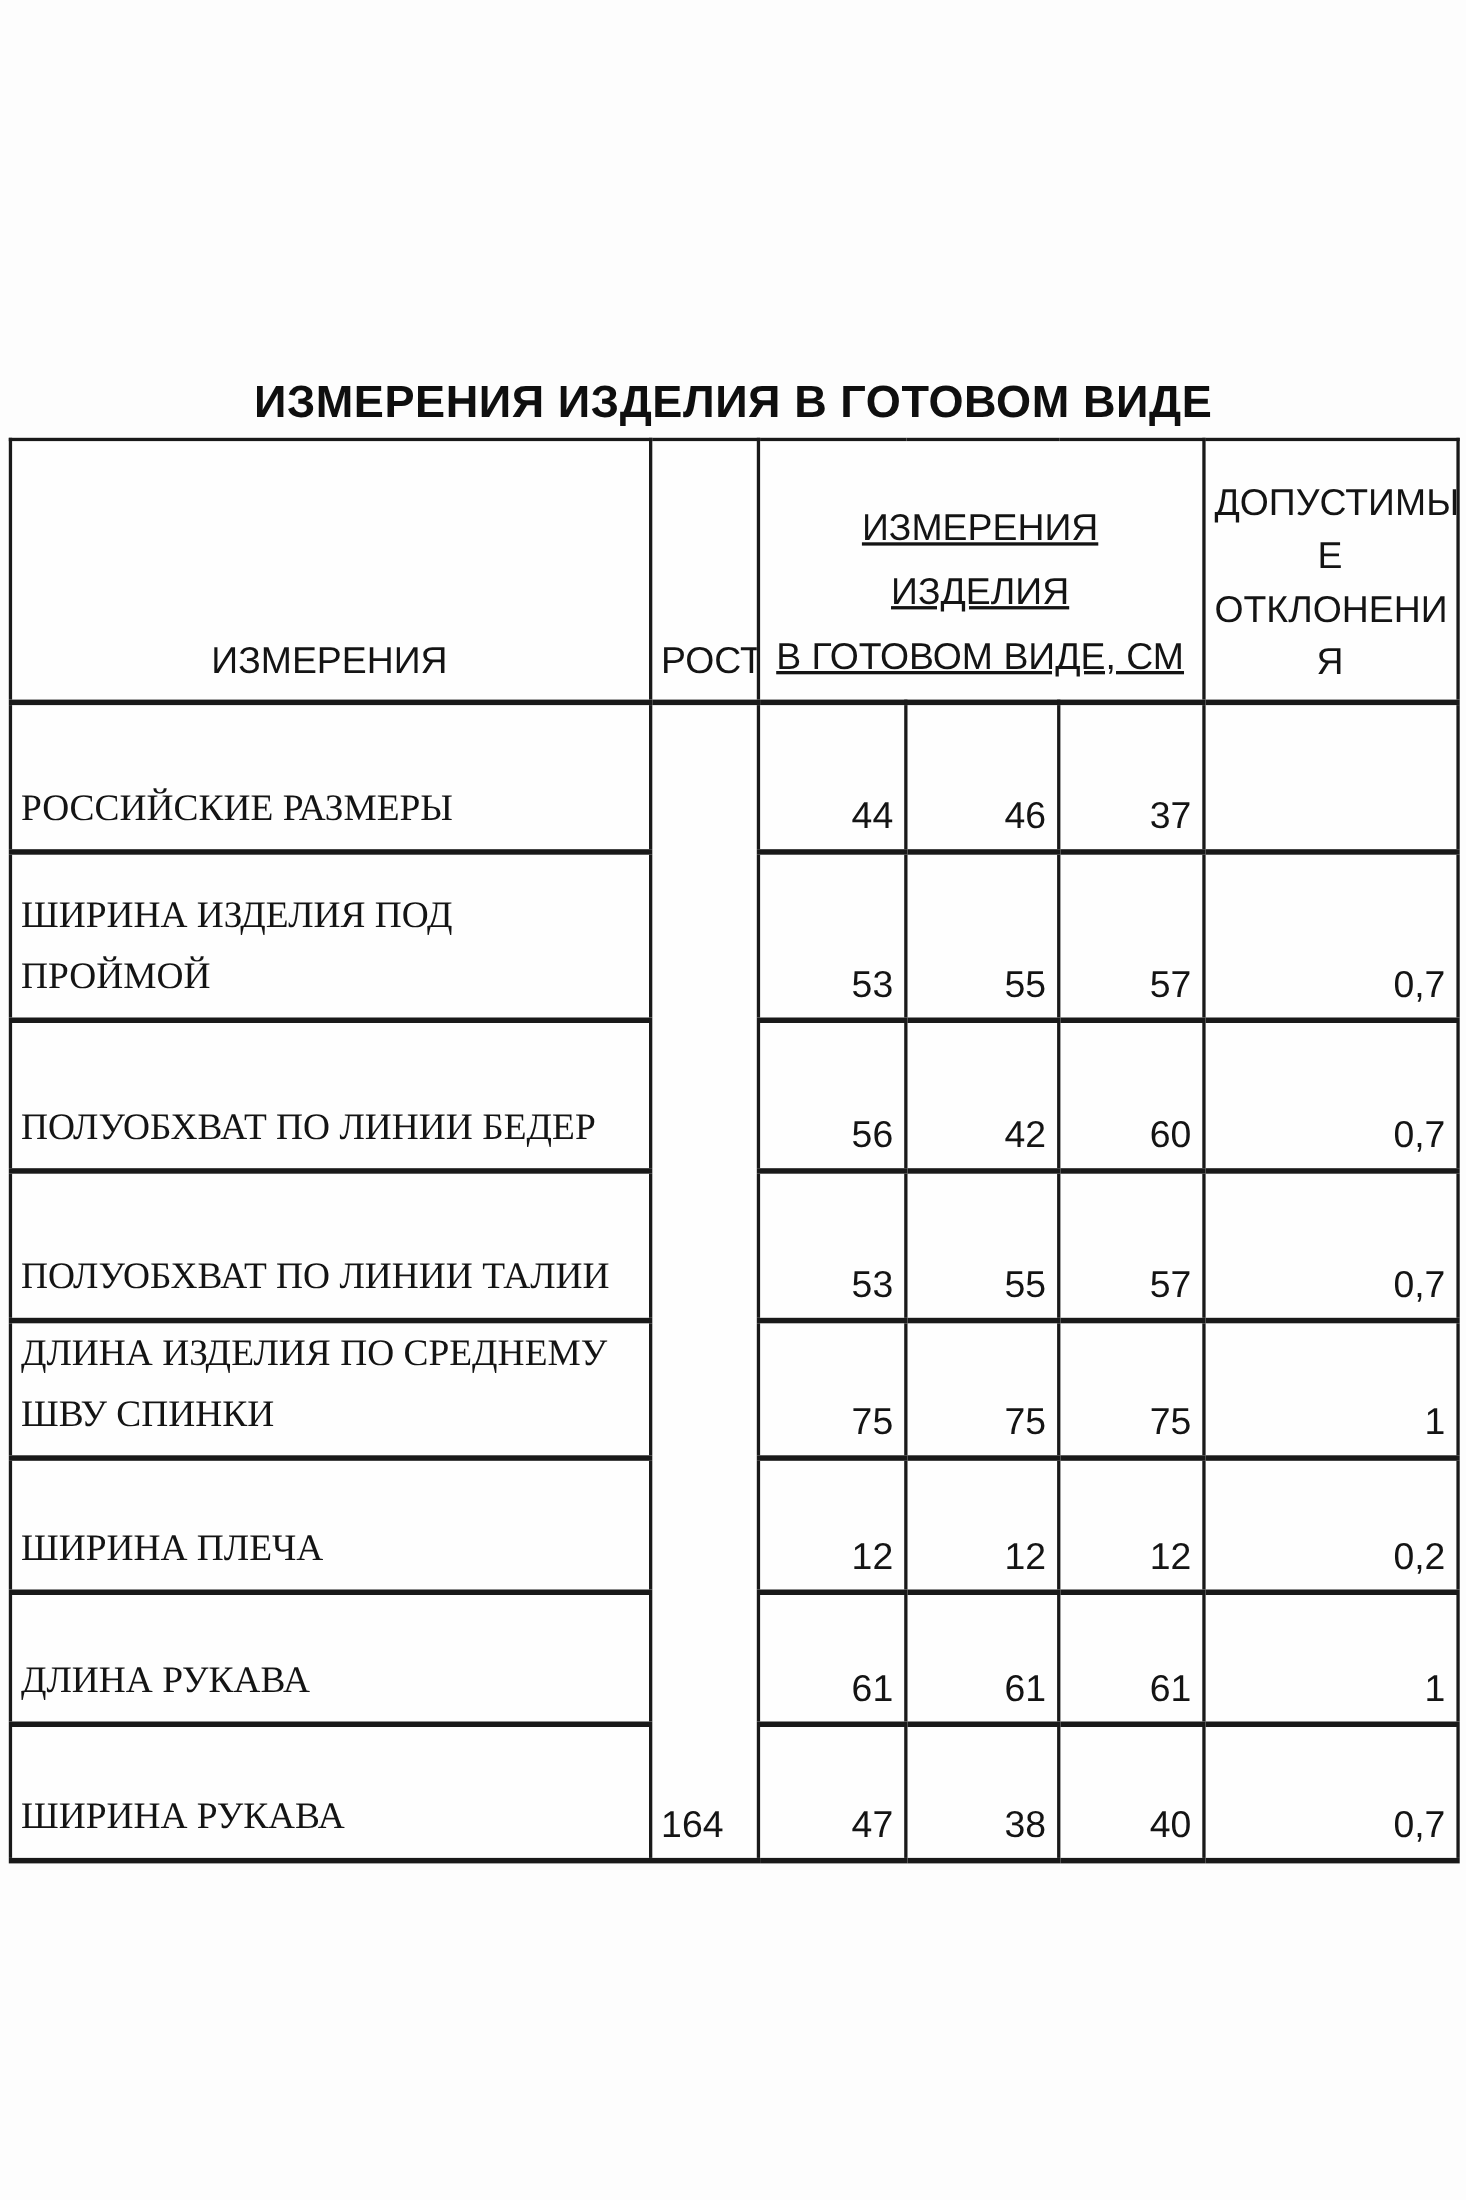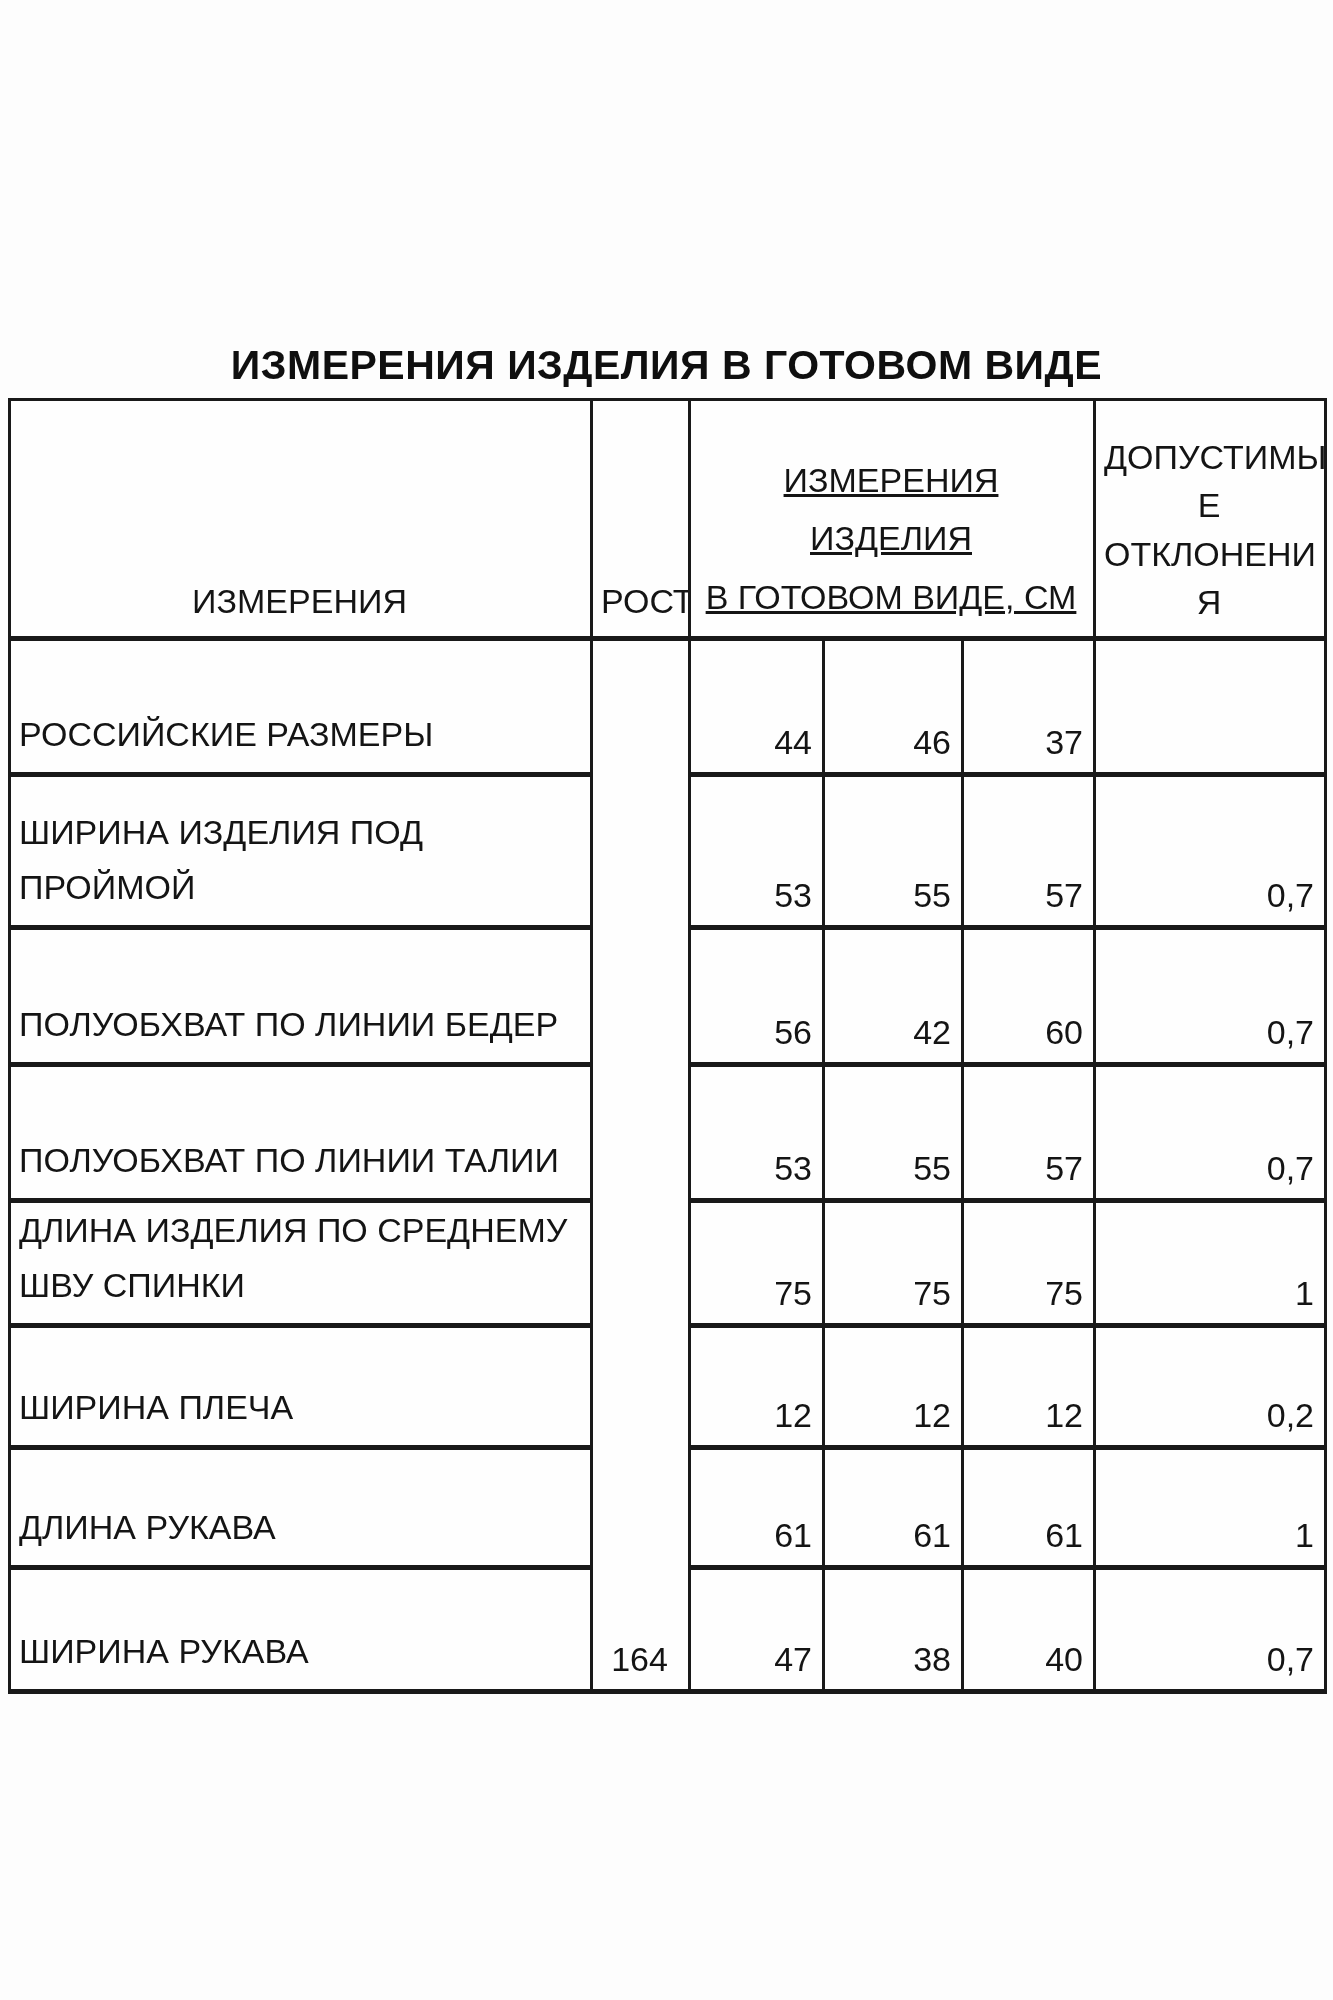--- a/index.html
+++ b/index.html
@@ -32,23 +32,23 @@
     vertical-align: bottom;
     padding: 0 10px 10px 8px;
     white-space: pre-line;
     overflow: hidden;
   }
   
   td.hd { text-align: center; vertical-align: bottom; padding-bottom: 9px; line-height: 1.45; }
   td.hd-merge { line-height: 1.72; text-decoration: underline; }
   td.hd-dev { line-height: 1.42; padding-left: 4px; padding-right: 4px; }
   
-  td.c-label { text-align: left; line-height: 1.62; padding-left: 7px; }
+  td.c-label { text-align: left; line-height: 1.62; padding-left: 7px; font-family: Liberation Serif, serif; }
   td.c-num { text-align: right; padding-right: 12px; }
-  td.c-rost { vertical-align: top; text-align: center; padding-top: 7px; padding-bottom: 0; }
+  td.c-rost { vertical-align: top; text-align: left; padding-top: 7px; padding-bottom: 0; }
   
   tr.h0 { height: 239px; }
   tr.h1 { height: 136px; }
   tr.h2 { height: 153px; }
   tr.h3 { height: 137px; }
   tr.h4 { height: 136px; }
   tr.h5 { height: 112px; }
   tr.h6 { height: 122px; }
   tr.h7 { height: 120px; }
   tr.h8 { height: 124px; }

